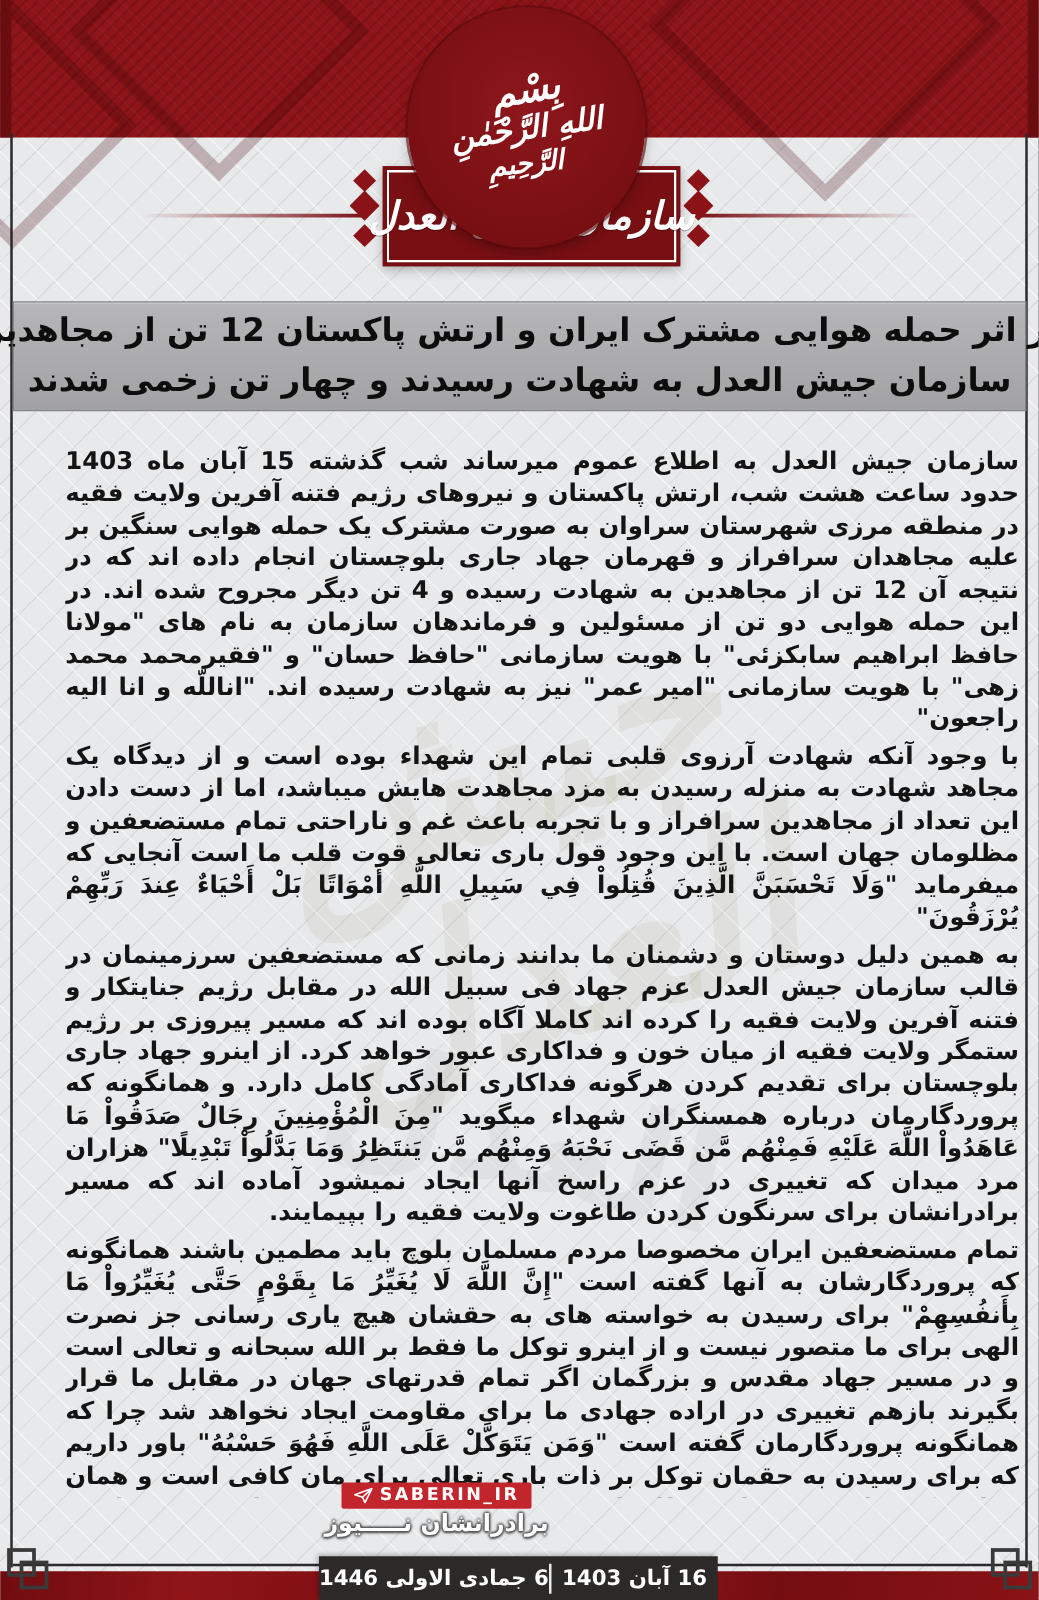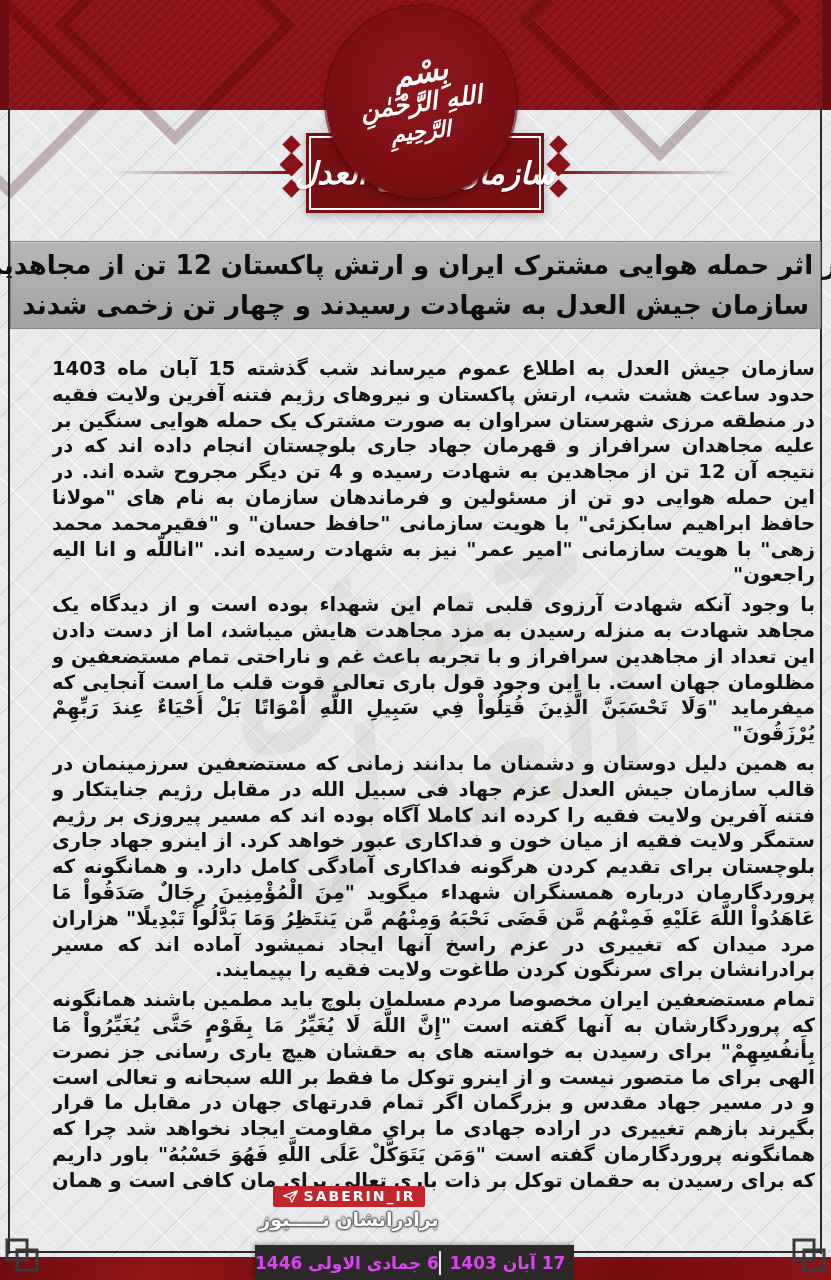--- a/index.html
+++ b/index.html
@@ -107,21 +107,21 @@
   
   .bottom-band{
     position:absolute;left:0;top:1257px;width:831px;height:23px;
     background:linear-gradient(100deg,#6f0c10 0%, #8f1519 18%, #7c0e12 38%, #9a181d 55%, #740d11 75%, #8a1317 100%);
   }
   .date-block{
     position:absolute;left:255px;top:1245px;width:319px;height:35px;z-index:4;
     background:#2c2a28;display:flex;direction:rtl;align-items:center;
     box-shadow:-2px -2px 4px rgba(0,0,0,.25);
   }
-  .date-cell{flex:1;text-align:center;color:#d946ef;font-size:17px;font-weight:bold;white-space:nowrap;}
+  .date-cell{flex:1;text-align:center;color:#ffffff;font-size:17px;font-weight:bold;white-space:nowrap;}
   .date-divider{width:2px;height:24px;background:#e9e9e9;}
 
   
   .knot{position:absolute;width:36px;height:36px;z-index:5;}
   .knot-left{left:4px;top:1237px;} .knot-right{left:791px;top:1237px;}
 </style>
 </head>
 <body>
 
 <div class="page">
@@ -180,21 +180,21 @@
       <svg width="15" height="13" viewBox="0 0 24 20">
         <path d="M1 9 L23 1 L14 19 L11 12 Z M11 12 L23 1" fill="#c2262c" stroke="#ffffff" stroke-width="2" stroke-linejoin="round"></path>
       </svg>
       <span>SABERIN_IR</span>
     </div>
     <div class="saberin-fa">برادرانشان نـــــیوز</div>
   </div>
 
   <div class="bottom-band"></div>
   <div class="date-block">
-    <div class="date-cell">17 آبان 1403</div>
+    <div class="date-cell">16 آبان 1403</div>
     <div class="date-divider"></div>
     <div class="date-cell">6 جمادی الاولی 1446</div>
   </div>
 
   <svg class="knot knot-left" viewBox="0 0 36 36">
     <rect x="3" y="3" width="20" height="20" fill="none" stroke="#3a3a3a" stroke-width="3"></rect>
     <rect x="13" y="13" width="20" height="20" fill="none" stroke="#3a3a3a" stroke-width="3"></rect>
   </svg>
   <svg class="knot knot-right" viewBox="0 0 36 36">
     <rect x="3" y="3" width="20" height="20" fill="none" stroke="#3a3a3a" stroke-width="3"></rect>

